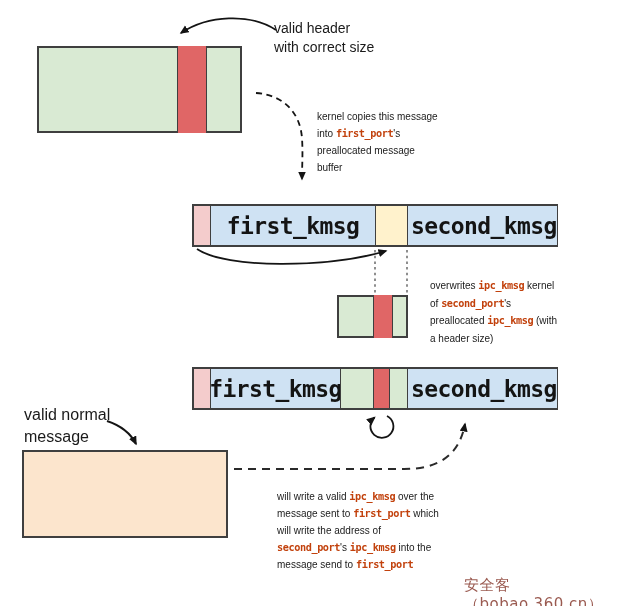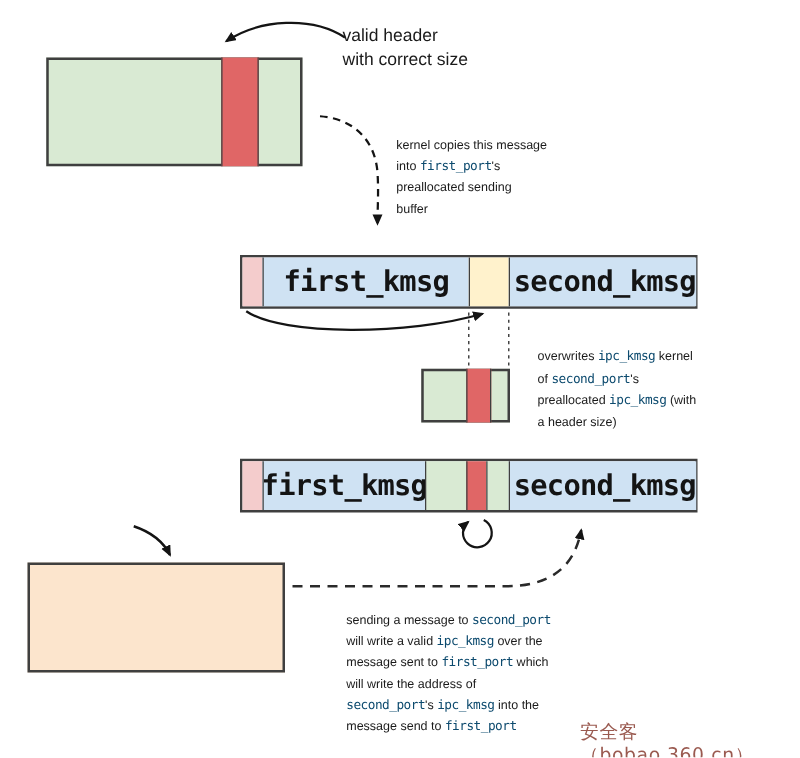--- a/index.html
+++ b/index.html
@@ -15,21 +15,21 @@
   .sec{height:100%;box-sizing:border-box;border-left:1px solid #3f3f3f;display:flex;align-items:center;flex:0 0 auto;}
   .sec:first-child{border-left:none;}
   .sec.grow{flex:1 1 auto;}
   .sec.center{justify-content:center;}
   .sec.left{padding-left:3px;}
   .lbl{font-family:"DejaVu Sans Mono","Liberation Mono",monospace;font-size:23px;font-weight:600;color:#141414;letter-spacing:-0.6px;white-space:nowrap;}
   .txt{position:absolute;white-space:nowrap;}
   .t14{font-size:14px;line-height:19px;}
   .t125{font-size:10px;line-height:17px;}
   .t16{font-size:16px;line-height:22px;}
-  .txt .mono-grey{font-family:"DejaVu Sans Mono","Liberation Mono",monospace;color:#0c4a6e;font-size:1.02em;letter-spacing:-0.4px;}
+  .txt .mono-grey{font-family:"DejaVu Sans Mono","Liberation Mono",monospace;color:#c2410c;font-size:1.02em;letter-spacing:-0.4px;font-weight:bold;}
   .watermark{position:absolute;left:464px;top:576px;font-size:15px;letter-spacing:0.5px;color:#9a5a50;font-family:"DejaVu Sans",sans-serif;}
 </style>
 </head>
 <body>
 
 <div class="canvas">
 
   <svg class="arrows" viewBox="0 0 640 606">
     <defs>
       <marker id="ah" markerWidth="10" markerHeight="9" refX="7.5" refY="4" orient="auto" markerUnits="userSpaceOnUse">
@@ -81,34 +81,37 @@
   <div class="box" style="left: 22px; top: 450px; width: 206px; height: 88px; background: rgb(252, 229, 205);"></div>
 
   <div class="txt t14" style="left:274px;top:19px;">
       <div class="ln"><span>valid header</span></div>
       <div class="ln"><span>with correct size</span></div>
     </div>
 
   <div class="txt t125" style="left:317px;top:108px;">
       <div class="ln"><span>kernel copies this message</span></div>
       <div class="ln"><span>into </span><span class="mono-grey">first_port</span><span>'s</span></div>
-      <div class="ln"><span>preallocated sending</span></div>
+      <div class="ln"><span>preallocated message</span></div>
       <div class="ln"><span>buffer</span></div>
     </div>
 
   <div class="txt t125" style="left:430px;top:277px;line-height:17.5px;">
       <div class="ln"><span>overwrites </span><span class="mono-grey">ipc_kmsg</span><span> kernel</span></div>
       <div class="ln"><span>of </span><span class="mono-grey">second_port</span><span>'s</span></div>
       <div class="ln"><span>preallocated </span><span class="mono-grey">ipc_kmsg</span><span> (with</span></div>
       <div class="ln"><span>a header size)</span></div>
     </div>
 
+  <div class="txt t16" style="left:24px;top:404px;">
+      <div class="ln"><span>valid normal</span></div>
+      <div class="ln"><span>message</span></div>
+    </div>
 
   <div class="txt t125" style="left:277px;top:488px;">
-      <div class="ln"><span>sending a message to </span><span class="mono-grey">second_port</span></div>
       <div class="ln"><span>will write a valid </span><span class="mono-grey">ipc_kmsg</span><span> over the</span></div>
       <div class="ln"><span>message sent to </span><span class="mono-grey">first_port</span><span> which</span></div>
       <div class="ln"><span>will write the address of</span></div>
       <div class="ln"><span class="mono-grey">second_port</span><span>'s </span><span class="mono-grey">ipc_kmsg</span><span> into the</span></div>
       <div class="ln"><span>message send to </span><span class="mono-grey">first_port</span></div>
     </div>
 
   <div class="watermark">安全客（bobao.360.cn）</div>
 
 </div>

